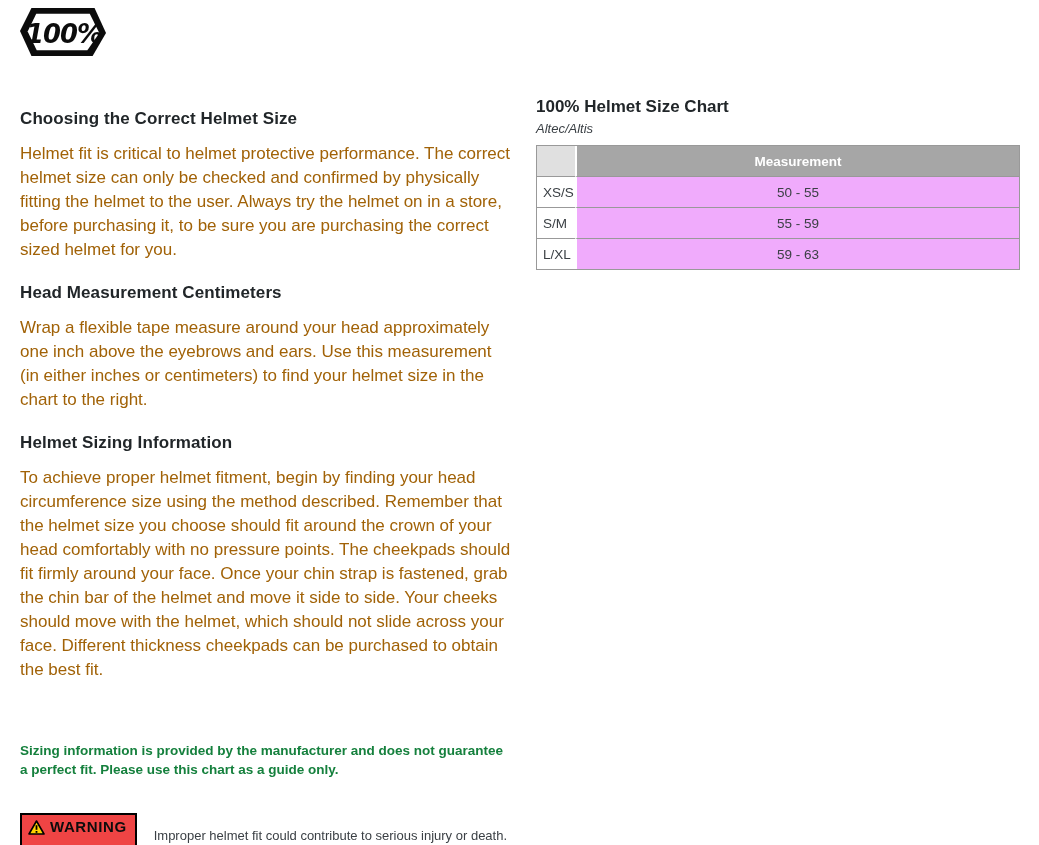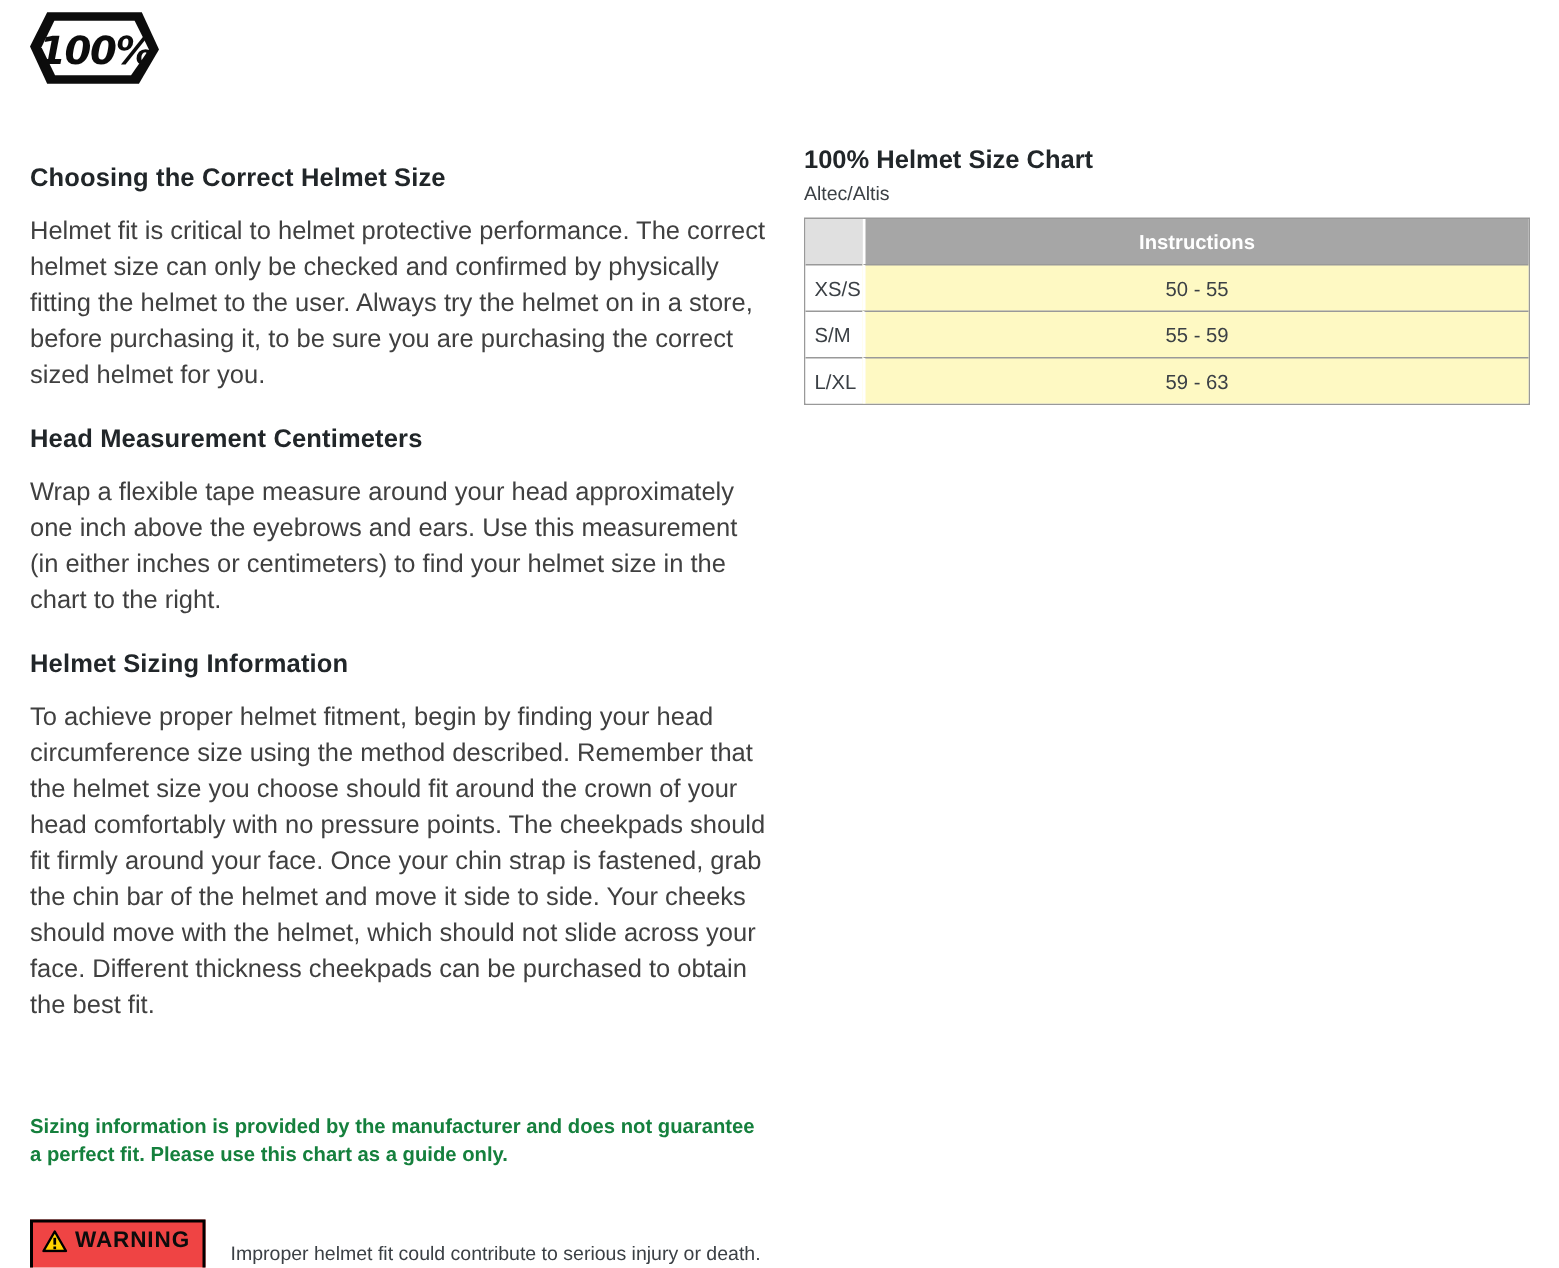--- a/index.html
+++ b/index.html
@@ -21,21 +21,21 @@
   
   .txt-section { margin:0 0 20px 0; }
   .sec-heading {
     margin:0 0 12px 0;
     font-size:17px; line-height:22px; font-weight:700;
     color:#212629; letter-spacing:0.1px;
   }
   .sec-body {
     margin:0;
     font-size:17px; line-height:24px;
-    color:#404040;
+    color:#a16207;
   }
 
   .disclaimer {
     margin:59px 0 0 0;
     max-width:492px;
     font-size:13.5px; line-height:19px; font-weight:700;
     color:#15803d;
   }
 
   
@@ -59,20 +59,21 @@
   
   .chart-title {
     margin:0;
     font-size:17px; line-height:22px; font-weight:700;
     color:#212629;
   }
   .chart-subtitle {
     margin:3px 0 0 0;
     font-size:13px; line-height:16px;
     color:#3b4045;
+    font-style:italic;
   }
   .size-table {
     margin-top:8px;
     display:grid;
     grid-template-columns:38px 1fr;
     grid-template-rows:30px 31px 31px 31px;
     border:1px solid #999999;
     width:482px;
     font-size:13.5px;
     color:#3b4045;
@@ -82,21 +83,21 @@
   .cell.colhead  {
     background:#a6a6a6; color:#ffffff; font-weight:700;
     justify-content:center;
     border-left:2px solid #ffffff;
   }
   .cell.size-label {
     background:#ffffff; padding-left:6px;
     border-top:1px solid #999999;
   }
   .cell.size-value {
-    background:#fef9c3; justify-content:center;
+    background:#f0abfc; justify-content:center;
     border-left:2px solid #ffffff;
     border-top:1px solid #999999;
   }
 </style>
 </head>
 <body>
 
 <div class="logo">
   <svg width="86" height="48" viewBox="0 0 90 50">
     <polygon points="12,0 78,0 90,26 76,50 12,50 0,24" fill="#0c0c0c"></polygon>
@@ -137,21 +138,21 @@
   </div>
 
 </div>
 
 <div class="right-col">
   <h2 class="chart-title">100% Helmet Size Chart</h2>
   <div class="chart-subtitle">Altec/Altis</div>
 
   <div class="size-table">
     <div class="cell corner"></div>
-    <div class="cell colhead">Instructions</div>
+    <div class="cell colhead">Measurement</div>
 
     <div class="cell size-label">XS/S</div>
     <div class="cell size-value">50 - 55</div>
 
     <div class="cell size-label">S/M</div>
     <div class="cell size-value">55 - 59</div>
 
     <div class="cell size-label">L/XL</div>
     <div class="cell size-value">59 - 63</div>
   </div>

